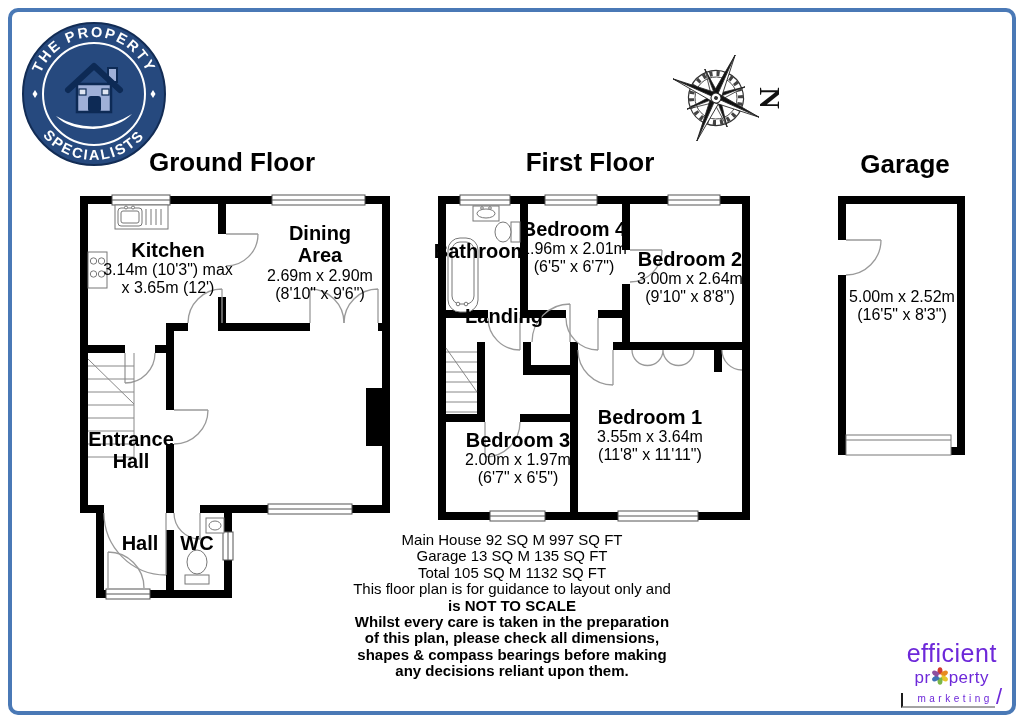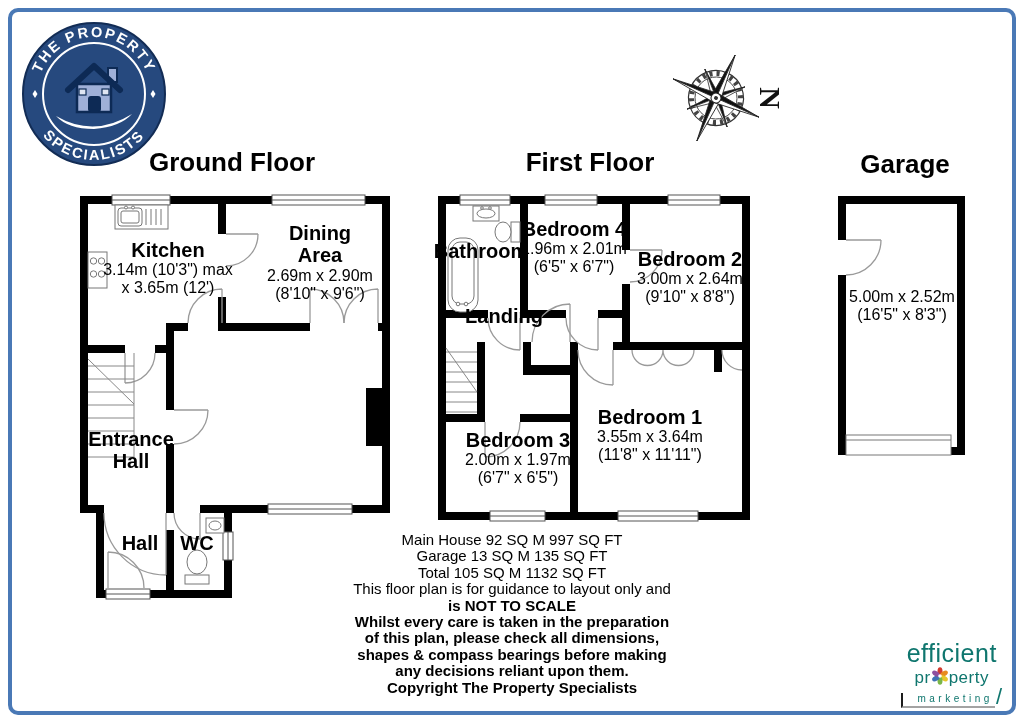--- a/index.html
+++ b/index.html
@@ -10,21 +10,21 @@
   .plan{position:absolute;}
   .floor-title{position:absolute;transform:translateX(-50%);font-size:26px;font-weight:bold;white-space:nowrap;text-align:center;}
   .room-label{position:absolute;transform:translateX(-50%);text-align:center;line-height:1.12;white-space:nowrap;z-index:5;}
   .room-name{font-weight:bold;font-size:20px;}
   .room-dims{font-size:16px;}
   .footer{position:absolute;left:512px;top:532px;transform:translateX(-50%);text-align:center;
           line-height:16.4px;white-space:nowrap;z-index:5;}
   .f-title{font-size:15.5px;font-weight:bold;}
   .f-line{font-size:15px;}
   .f-bold{font-size:15px;font-weight:bold;}
-  .mk{position:absolute;right:22px;top:641px;text-align:center;color:#0f766e;line-height:1;}
+  .mk{position:absolute;right:22px;top:641px;text-align:center;color:#6d28d9;line-height:1;}
   .mk-1{font-size:25px;letter-spacing:.5px;}
   .mk-2{font-size:17px;letter-spacing:.5px;margin-top:1px;}
   .mk-3{display:inline-block;margin-top:3px;font-size:10px;letter-spacing:3.5px;
         border-left:2px solid #1c1c1c;border-bottom:2px solid #a3a3a3;padding:1px 2px 2px 14px;}
   .mk-slash{font-size:22px;font-weight:400;margin-left:1px;vertical-align:-2px;}
   svg text{font-family:"Liberation Sans",sans-serif;}
   .serif-n{font-family:"Liberation Serif",serif;}
 </style>
 </head>
 <body>
@@ -318,21 +318,20 @@
   <div class="footer">
     <div class="f-line">Main House 92 SQ M 997 SQ FT</div>
     <div class="f-line">Garage 13 SQ M 135 SQ FT</div>
     <div class="f-line">Total 105 SQ M 1132 SQ FT</div>
     <div class="f-line">This floor plan is for guidance to layout only and</div>
     <div class="f-bold">is NOT TO SCALE</div>
     <div class="f-bold">Whilst every care is taken in the preparation</div>
     <div class="f-bold">of this plan, please check all dimensions,</div>
     <div class="f-bold">shapes &amp; compass bearings before making</div>
     <div class="f-bold">any decisions reliant upon them.</div>
-    <div class="f-bold">Copyright The Property Specialists</div>
   </div>
 
   <div class="mk">
     <div class="mk-1">efficient</div>
     <div class="mk-2"><span>pr</span><svg width="18" height="18" viewBox="0 0 18 18" style="vertical-align:-2px">
           <g>
             <ellipse cx="9" cy="4.2" rx="2.5" ry="4" fill="#d23b2f"></ellipse>
             <ellipse cx="9" cy="4.2" rx="2.5" ry="4" fill="#e88a1f" transform="rotate(60 9 9)"></ellipse>
             <ellipse cx="9" cy="4.2" rx="2.5" ry="4" fill="#e6c62c" transform="rotate(120 9 9)"></ellipse>
             <ellipse cx="9" cy="4.2" rx="2.5" ry="4" fill="#7ab648" transform="rotate(180 9 9)"></ellipse>

